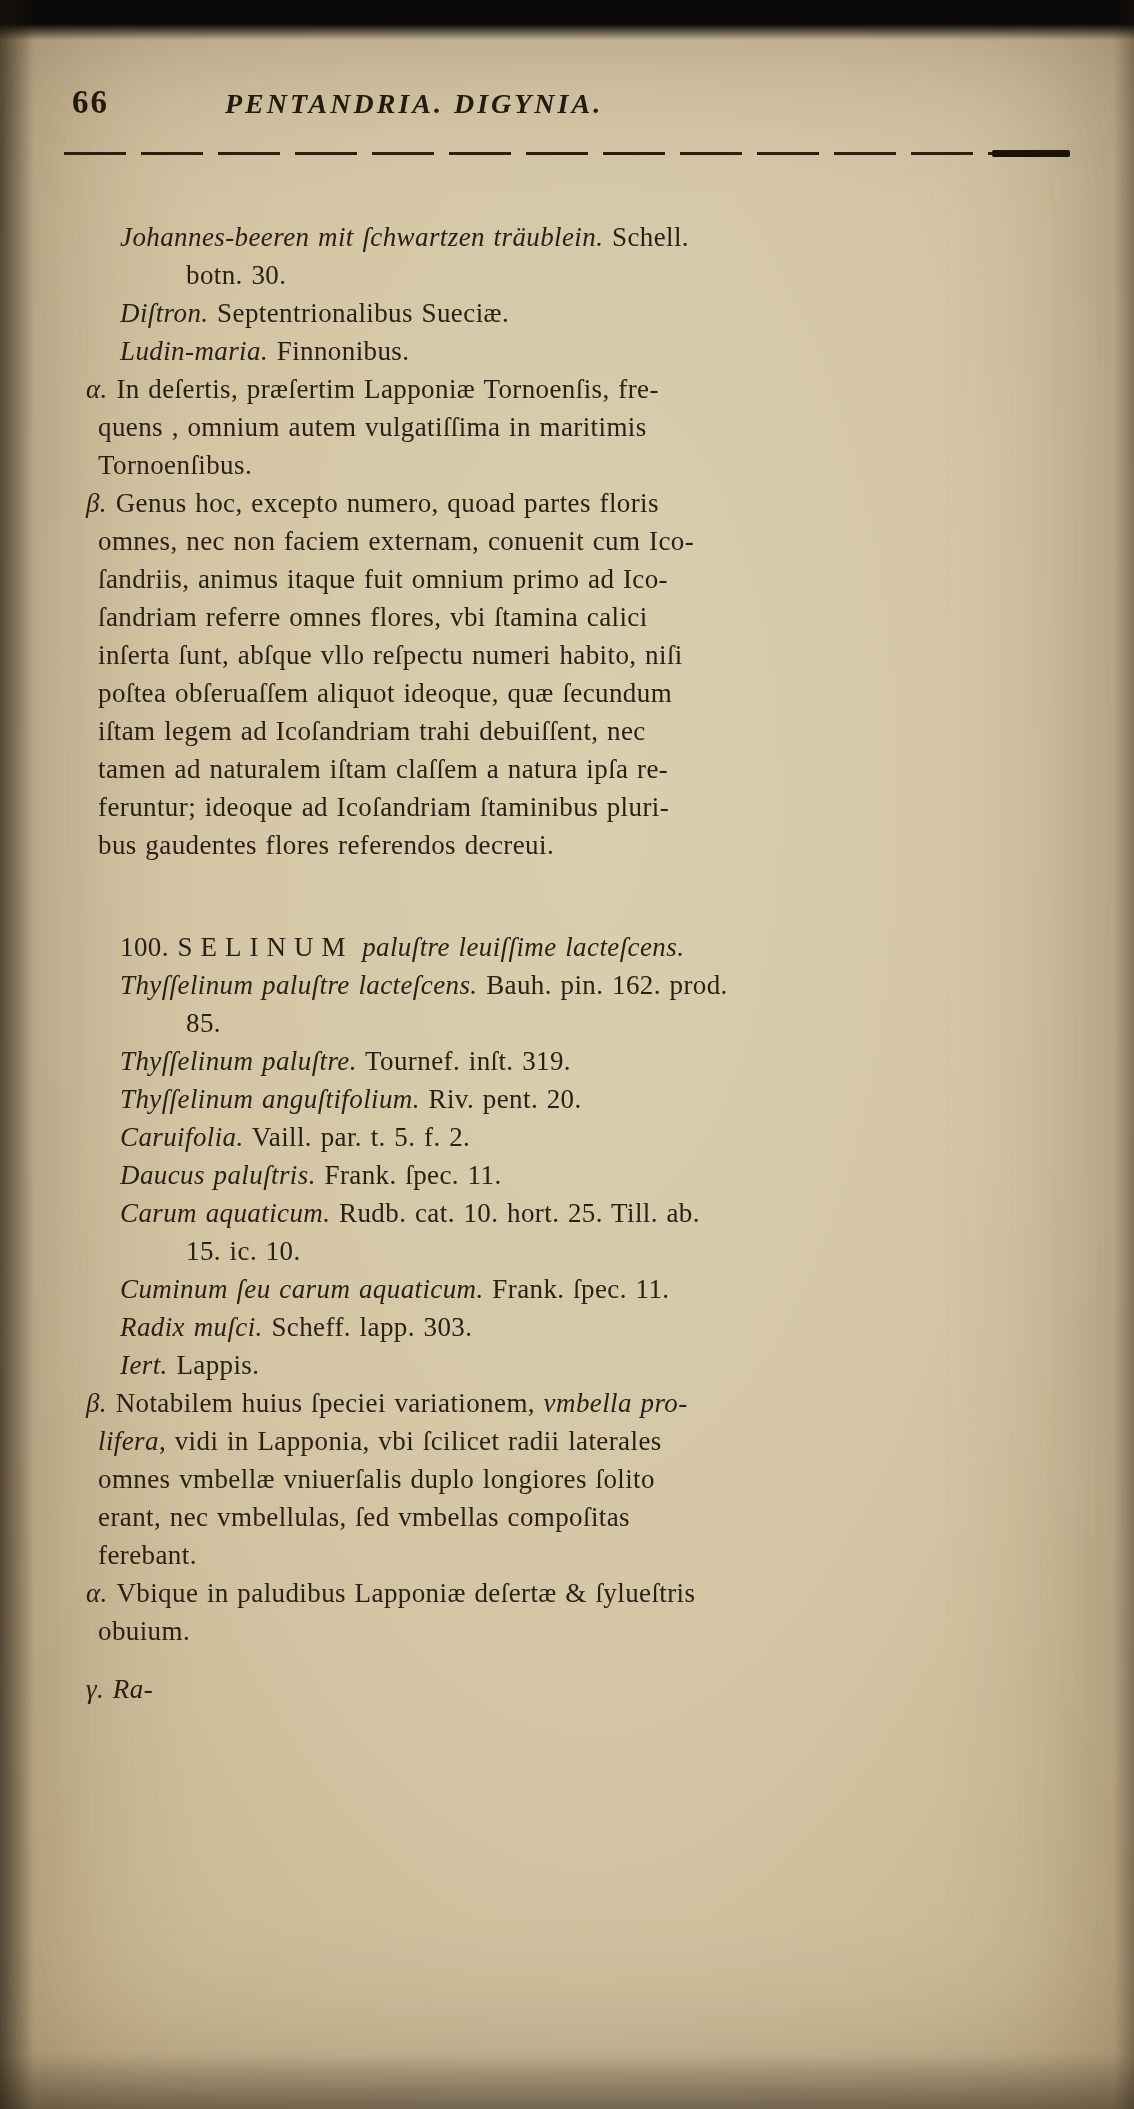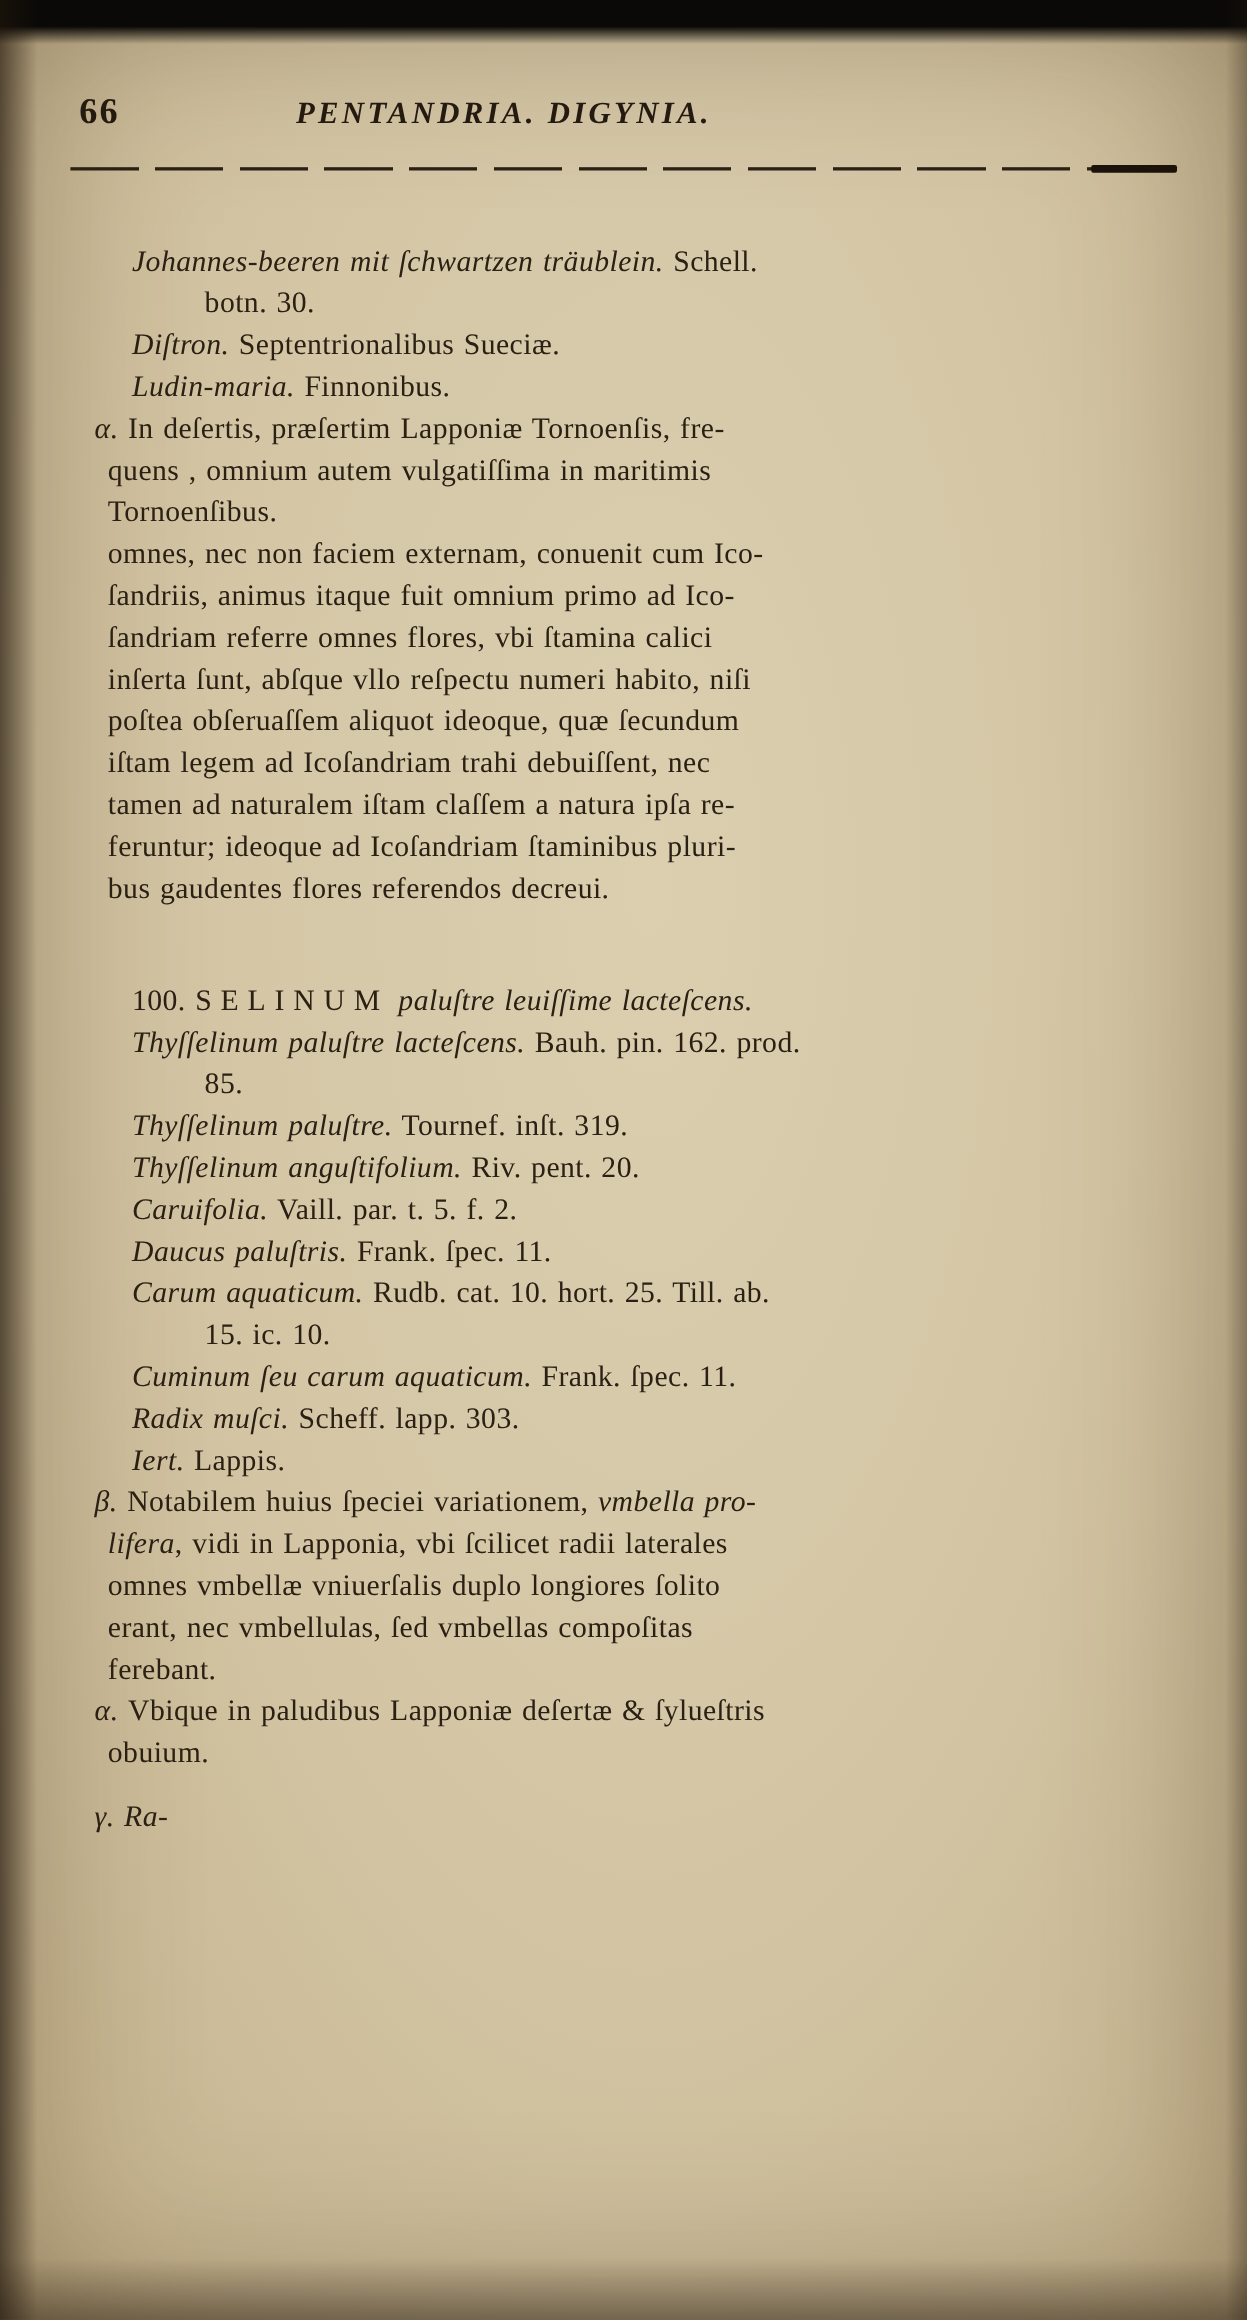--- a/index.html
+++ b/index.html
@@ -19,21 +19,21 @@
   .top-edge { position:absolute; top:0; left:0; right:0; height:40px;
     background:linear-gradient(180deg,#0b0907 0px,#0b0907 24px,rgba(11,9,7,0) 40px); }
   .left-edge { position:absolute; left:0; top:0; bottom:0; width:34px;
     background:linear-gradient(90deg, rgba(32,22,12,.62), rgba(32,22,12,0)); }
   .right-edge { position:absolute; right:0; top:0; bottom:0; width:20px;
     background:linear-gradient(270deg, rgba(32,22,12,.30), rgba(32,22,12,0)); }
   .bottom-edge { position:absolute; left:0; right:0; bottom:0; height:56px;
     background:linear-gradient(0deg, rgba(32,22,12,.42), rgba(32,22,12,0)); }
 
   .header { position:absolute; top:84px; left:72px; right:64px;
-    display:flex; align-items:baseline; white-space:nowrap;gap:44px; }
+    display:flex; align-items:baseline; white-space:nowrap; }
   .page-num { font-size:33px; font-weight:bold; letter-spacing:2px; color:#241a10; }
   .header-title { font-size:28px; font-weight:bold; font-style:italic;
     letter-spacing:3px; margin-left:116px; color:#241a10; }
 
   .header-rule { position:absolute; top:150px; left:64px; right:64px; height:7px; }
   .header-rule .dashes { position:absolute; top:2px; left:0; right:0; height:3px;
     background:repeating-linear-gradient(90deg, #2a2013 0px, #2a2013 62px,
       rgba(42,32,19,0) 62px, rgba(42,32,19,0) 77px); }
   .header-rule .heavy-end { position:absolute; right:0; top:0; width:78px; height:7px;
     background:#1b130a; border-radius:2px; }
@@ -79,20 +79,21 @@
         <div class="line sub"><span class="ro">botn. 30.</span></div>
         <div class="line first"><span class="it">Diſtron.</span><span class="ro"> Septentrionalibus Sueciæ.</span></div>
         <div class="line first"><span class="it">Ludin-maria.</span><span class="ro"> Finnonibus.</span></div>
       </div>
       <div class="block">
         <div class="line hang"><span class="it">α.</span><span class="ro"> In deſertis, præſertim Lapponiæ Tornoenſis, fre-</span></div>
         <div class="line cont"><span class="ro">quens , omnium autem vulgatiſſima in maritimis</span></div>
         <div class="line cont"><span class="ro">Tornoenſibus.</span></div>
       </div>
       <div class="block">
+        <div class="line hang"><span class="it">β.</span><span class="ro"> Genus hoc, excepto numero, quoad partes floris</span></div>
         <div class="line cont"><span class="ro">omnes, nec non faciem externam, conuenit cum Ico-</span></div>
         <div class="line cont"><span class="ro">ſandriis, animus itaque fuit omnium primo ad Ico-</span></div>
         <div class="line cont"><span class="ro">ſandriam referre omnes flores, vbi ſtamina calici</span></div>
         <div class="line cont"><span class="ro">inſerta ſunt, abſque vllo reſpectu numeri habito, niſi</span></div>
         <div class="line cont"><span class="ro">poſtea obſeruaſſem aliquot ideoque, quæ ſecundum</span></div>
         <div class="line cont"><span class="ro">iſtam legem ad Icoſandriam trahi debuiſſent, nec</span></div>
         <div class="line cont"><span class="ro">tamen ad naturalem iſtam claſſem a natura ipſa re-</span></div>
         <div class="line cont"><span class="ro">feruntur; ideoque ad Icoſandriam ſtaminibus pluri-</span></div>
         <div class="line cont"><span class="ro">bus gaudentes flores referendos decreui.</span></div>
       </div>

